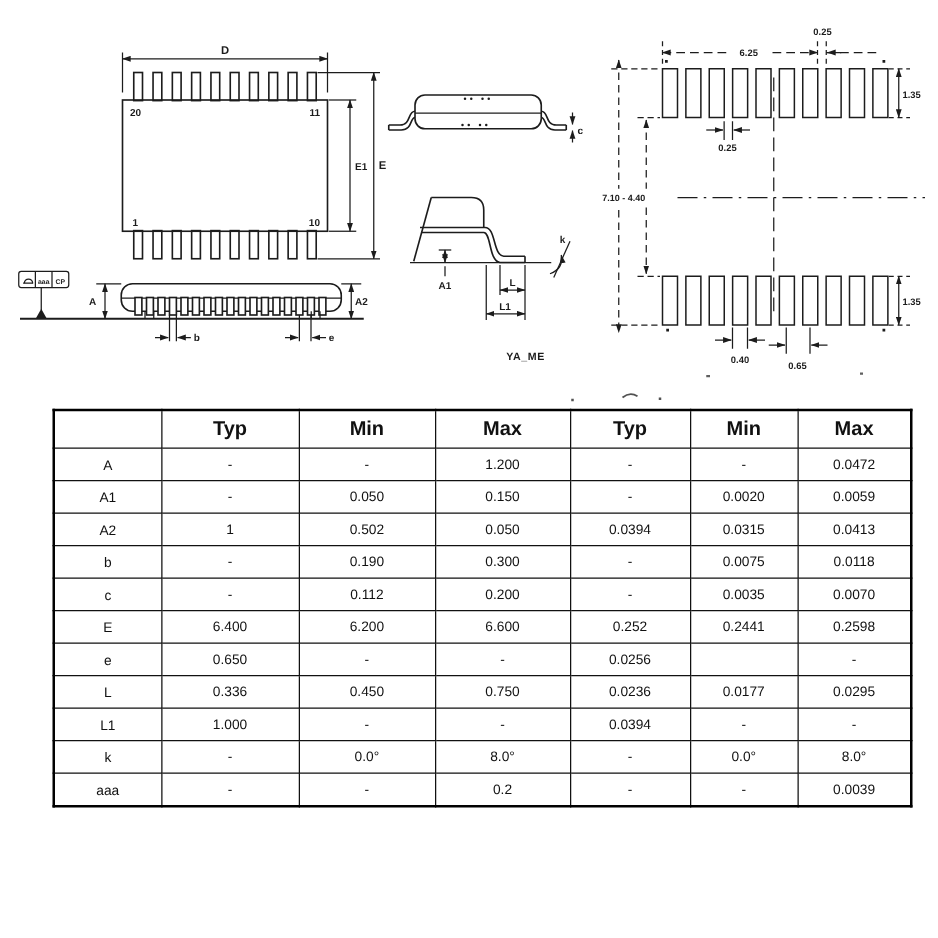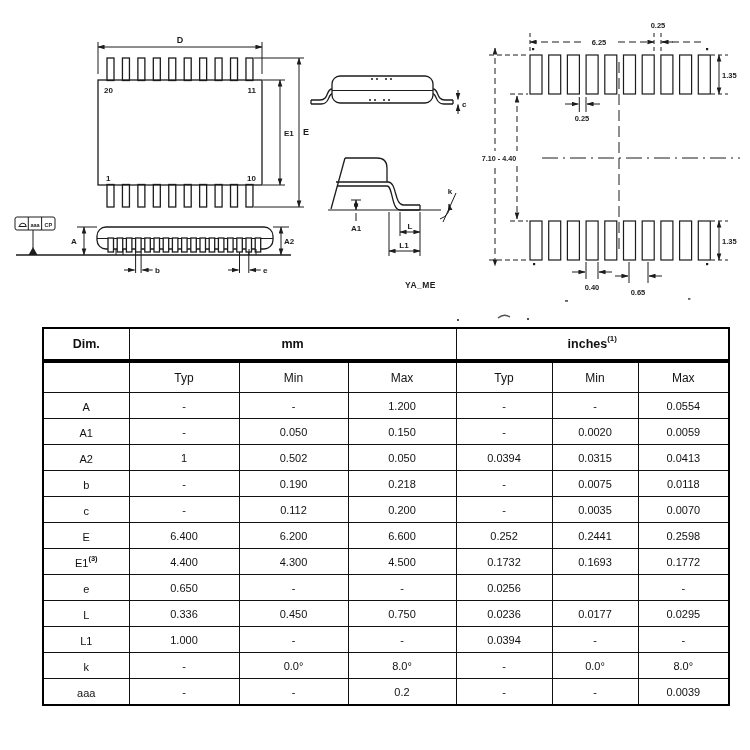--- a/index.html
+++ b/index.html
@@ -10,21 +10,21 @@
   svg.draw .ln{stroke:#1c1c1c;stroke-width:1.3;fill:none;}
   svg.draw .thin{stroke:#1c1c1c;stroke-width:1;fill:none;}
   svg.draw .dash{stroke:#1c1c1c;stroke-width:1;fill:none;}
   svg.draw .pinr rect{fill:#fff;stroke:#1c1c1c;stroke-width:1.3;}
   svg.draw .padr rect{fill:#fff;stroke:#1c1c1c;stroke-width:1.2;}
   table.dims{position:absolute;left:42px;top:327px;width:686px;border-collapse:collapse;
              table-layout:fixed;border:2px solid #000;background:#fff;}
   table.dims th,table.dims td{border:1.5px solid #111;text-align:center;vertical-align:middle;
              padding:0;overflow:hidden;}
   table.dims tr.h1 th{height:30px;font-size:12.5px;font-weight:bold;border-bottom:4px solid #000;}
-  table.dims tr.h2 th{height:29px;font-size:12px;font-weight:normal;}
+  table.dims tr.h2 th{height:29px;font-size:16px;font-weight:bold;}
   table.dims tr.dr td{height:25px;font-size:11px;font-weight:normal;}
   table.dims td.dimc{font-size:11.5px;font-weight:bold;}
   sup.nt{font-size:7.5px;position:relative;top:-1px;font-weight:bold;}
   sup.nth{font-size:8px;position:relative;top:-2px;}
 </style>
 </head>
 <body>
 
 <div class="page">
 
@@ -275,42 +275,37 @@
   <colgroup>
     <col style="width:86px">
         <col style="width:110px">
         <col style="width:109px">
         <col style="width:108px">
     <col style="width:96px">
         <col style="width:86px">
         <col style="width:91px">
   </colgroup>
   <tbody>
-        <tr class="h1">
-    <th><span>Dim.</span></th>
-    <th colspan="3"><span>mm</span></th>
-    <th colspan="3"><span>inches</span><sup class="nth">(1)</sup></th>
-  </tr>
   <tr class="h2">
     <th></th>
     <th>Typ</th>
     <th>Min</th>
     <th>Max</th>
     <th>Typ</th>
     <th>Min</th>
     <th>Max</th>
   </tr>
   <tr class="dr">
     <td class="dimc"><span>A</span><sup class="nt"></sup></td>
     <td>-</td>
     <td>-</td>
     <td>1.200</td>
     <td>-</td>
     <td>-</td>
-    <td>0.0554</td>
+    <td>0.0472</td>
   </tr>
   <tr class="dr">
     <td class="dimc"><span>A1</span><sup class="nt"></sup></td>
     <td>-</td>
     <td>0.050</td>
     <td>0.150</td>
     <td>-</td>
     <td>0.0020</td>
     <td>0.0059</td>
   </tr>
@@ -320,21 +315,21 @@
     <td>0.502</td>
     <td>0.050</td>
     <td>0.0394</td>
     <td>0.0315</td>
     <td>0.0413</td>
   </tr>
   <tr class="dr">
     <td class="dimc"><span>b</span><sup class="nt"></sup></td>
     <td>-</td>
     <td>0.190</td>
-    <td>0.218</td>
+    <td>0.300</td>
     <td>-</td>
     <td>0.0075</td>
     <td>0.0118</td>
   </tr>
   <tr class="dr">
     <td class="dimc"><span>c</span><sup class="nt"></sup></td>
     <td>-</td>
     <td>0.112</td>
     <td>0.200</td>
     <td>-</td>
@@ -344,29 +339,20 @@
   <tr class="dr">
     <td class="dimc"><span>E</span><sup class="nt"></sup></td>
     <td>6.400</td>
     <td>6.200</td>
     <td>6.600</td>
     <td>0.252</td>
     <td>0.2441</td>
     <td>0.2598</td>
   </tr>
   <tr class="dr">
-    <td class="dimc"><span>E1</span><sup class="nt">(3)</sup></td>
-    <td>4.400</td>
-    <td>4.300</td>
-    <td>4.500</td>
-    <td>0.1732</td>
-    <td>0.1693</td>
-    <td>0.1772</td>
-  </tr>
-  <tr class="dr">
     <td class="dimc"><span>e</span><sup class="nt"></sup></td>
     <td>0.650</td>
     <td>-</td>
     <td>-</td>
     <td>0.0256</td>
     <td></td>
     <td>-</td>
   </tr>
   <tr class="dr">
     <td class="dimc"><span>L</span><sup class="nt"></sup></td>

